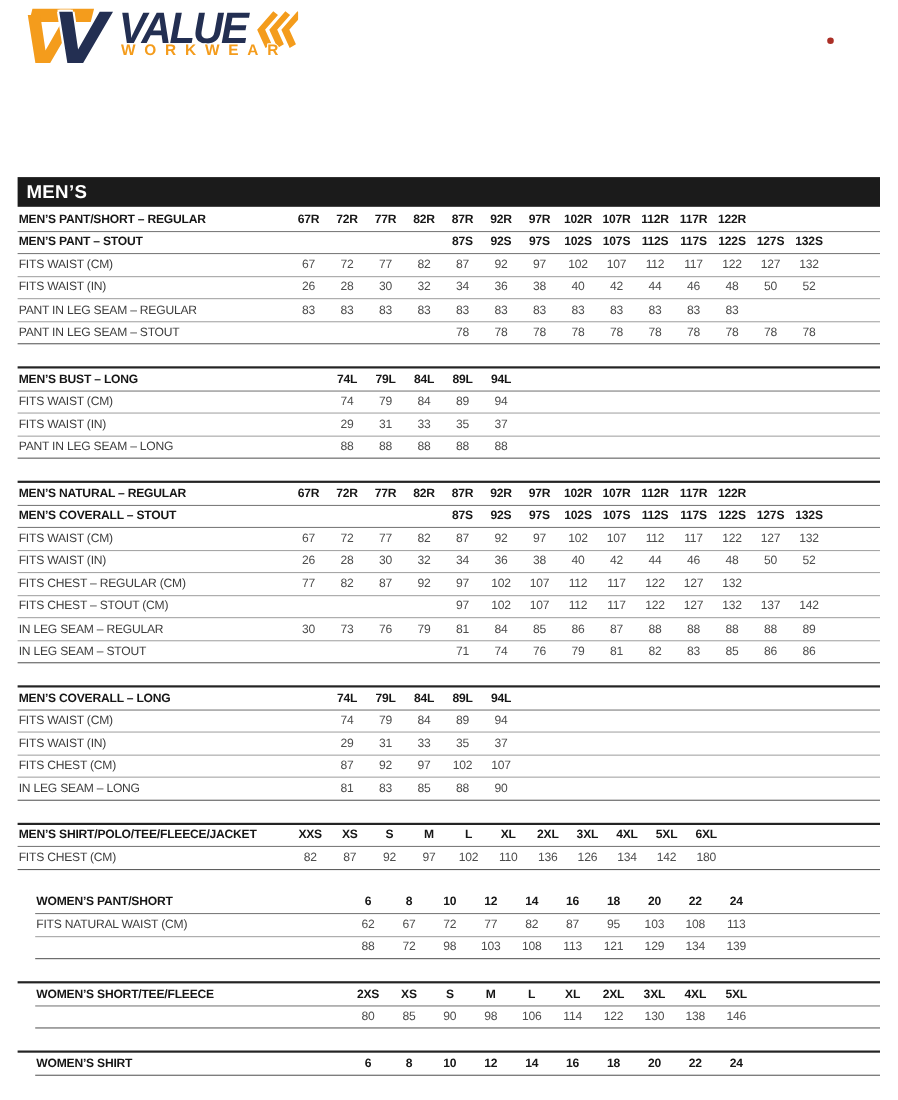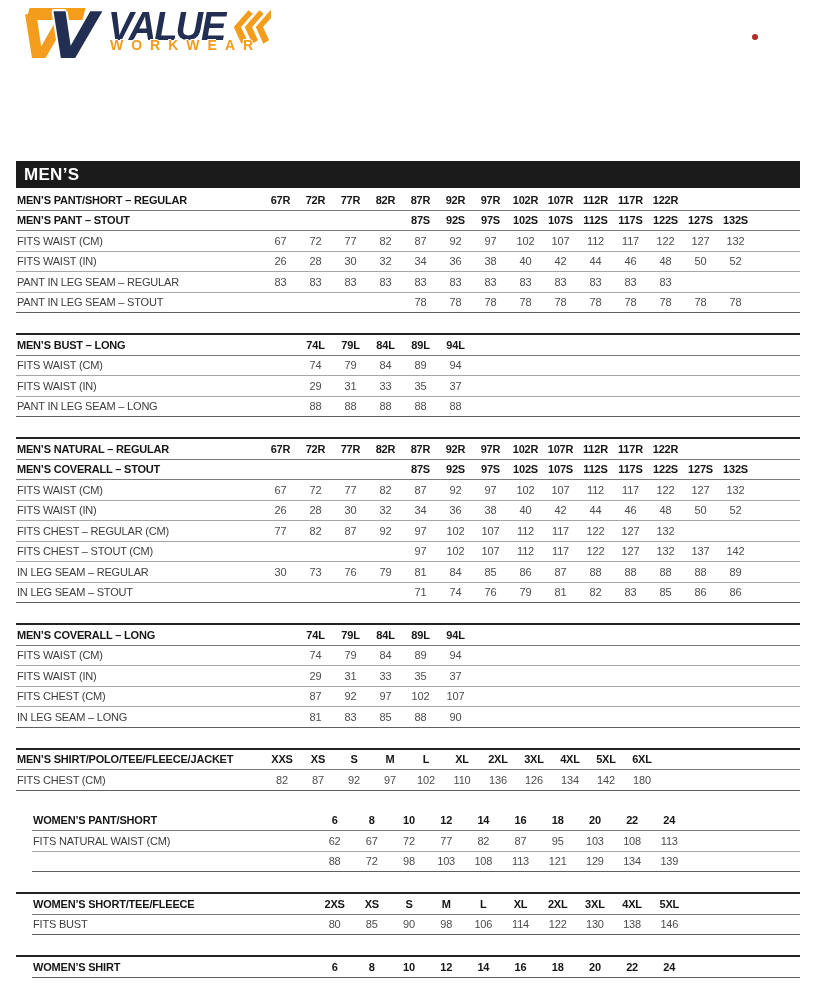--- a/index.html
+++ b/index.html
@@ -455,21 +455,20 @@
           <span class="cell" style="grid-column: 4;">S</span>
           <span class="cell" style="grid-column: 5;">M</span>
           <span class="cell" style="grid-column: 6;">L</span>
           <span class="cell" style="grid-column: 7;">XL</span>
           <span class="cell" style="grid-column: 8;">2XL</span>
           <span class="cell" style="grid-column: 9;">3XL</span>
           <span class="cell" style="grid-column: 10;">4XL</span>
           <span class="cell" style="grid-column: 11;">5XL</span>
         </div>
         <div class="row">
-          <span class="label">FITS BUST</span>
           <span class="cell" style="grid-column: 2;">80</span>
           <span class="cell" style="grid-column: 3;">85</span>
           <span class="cell" style="grid-column: 4;">90</span>
           <span class="cell" style="grid-column: 5;">98</span>
           <span class="cell" style="grid-column: 6;">106</span>
           <span class="cell" style="grid-column: 7;">114</span>
           <span class="cell" style="grid-column: 8;">122</span>
           <span class="cell" style="grid-column: 9;">130</span>
           <span class="cell" style="grid-column: 10;">138</span>
           <span class="cell" style="grid-column: 11;">146</span>

